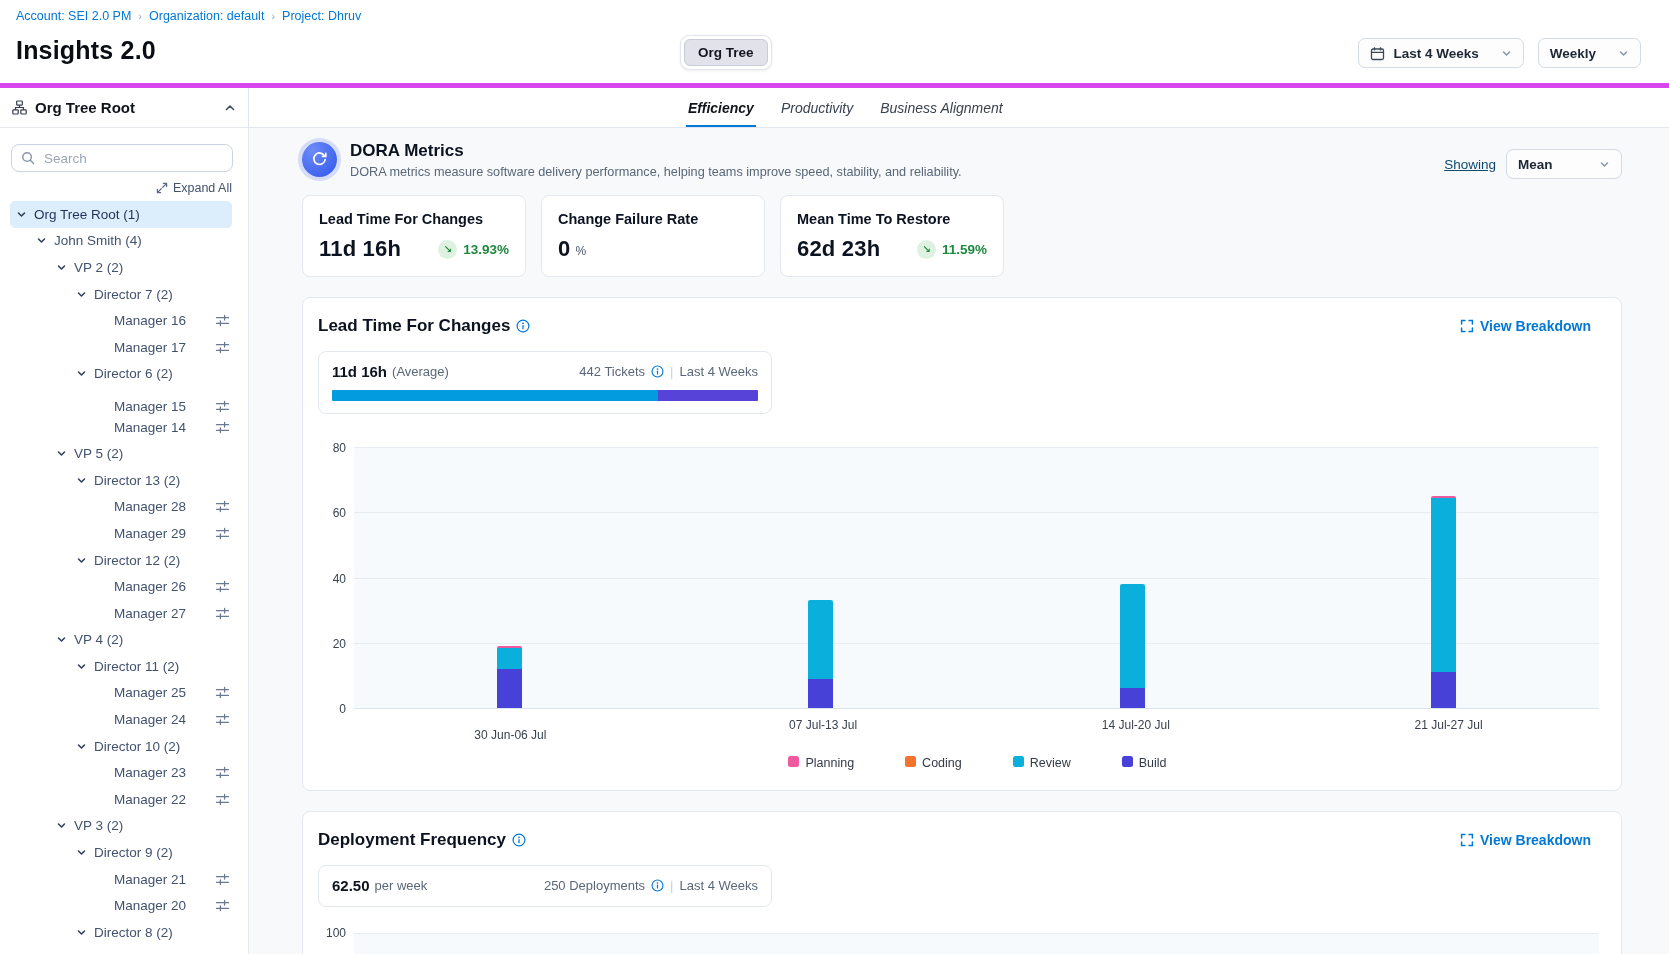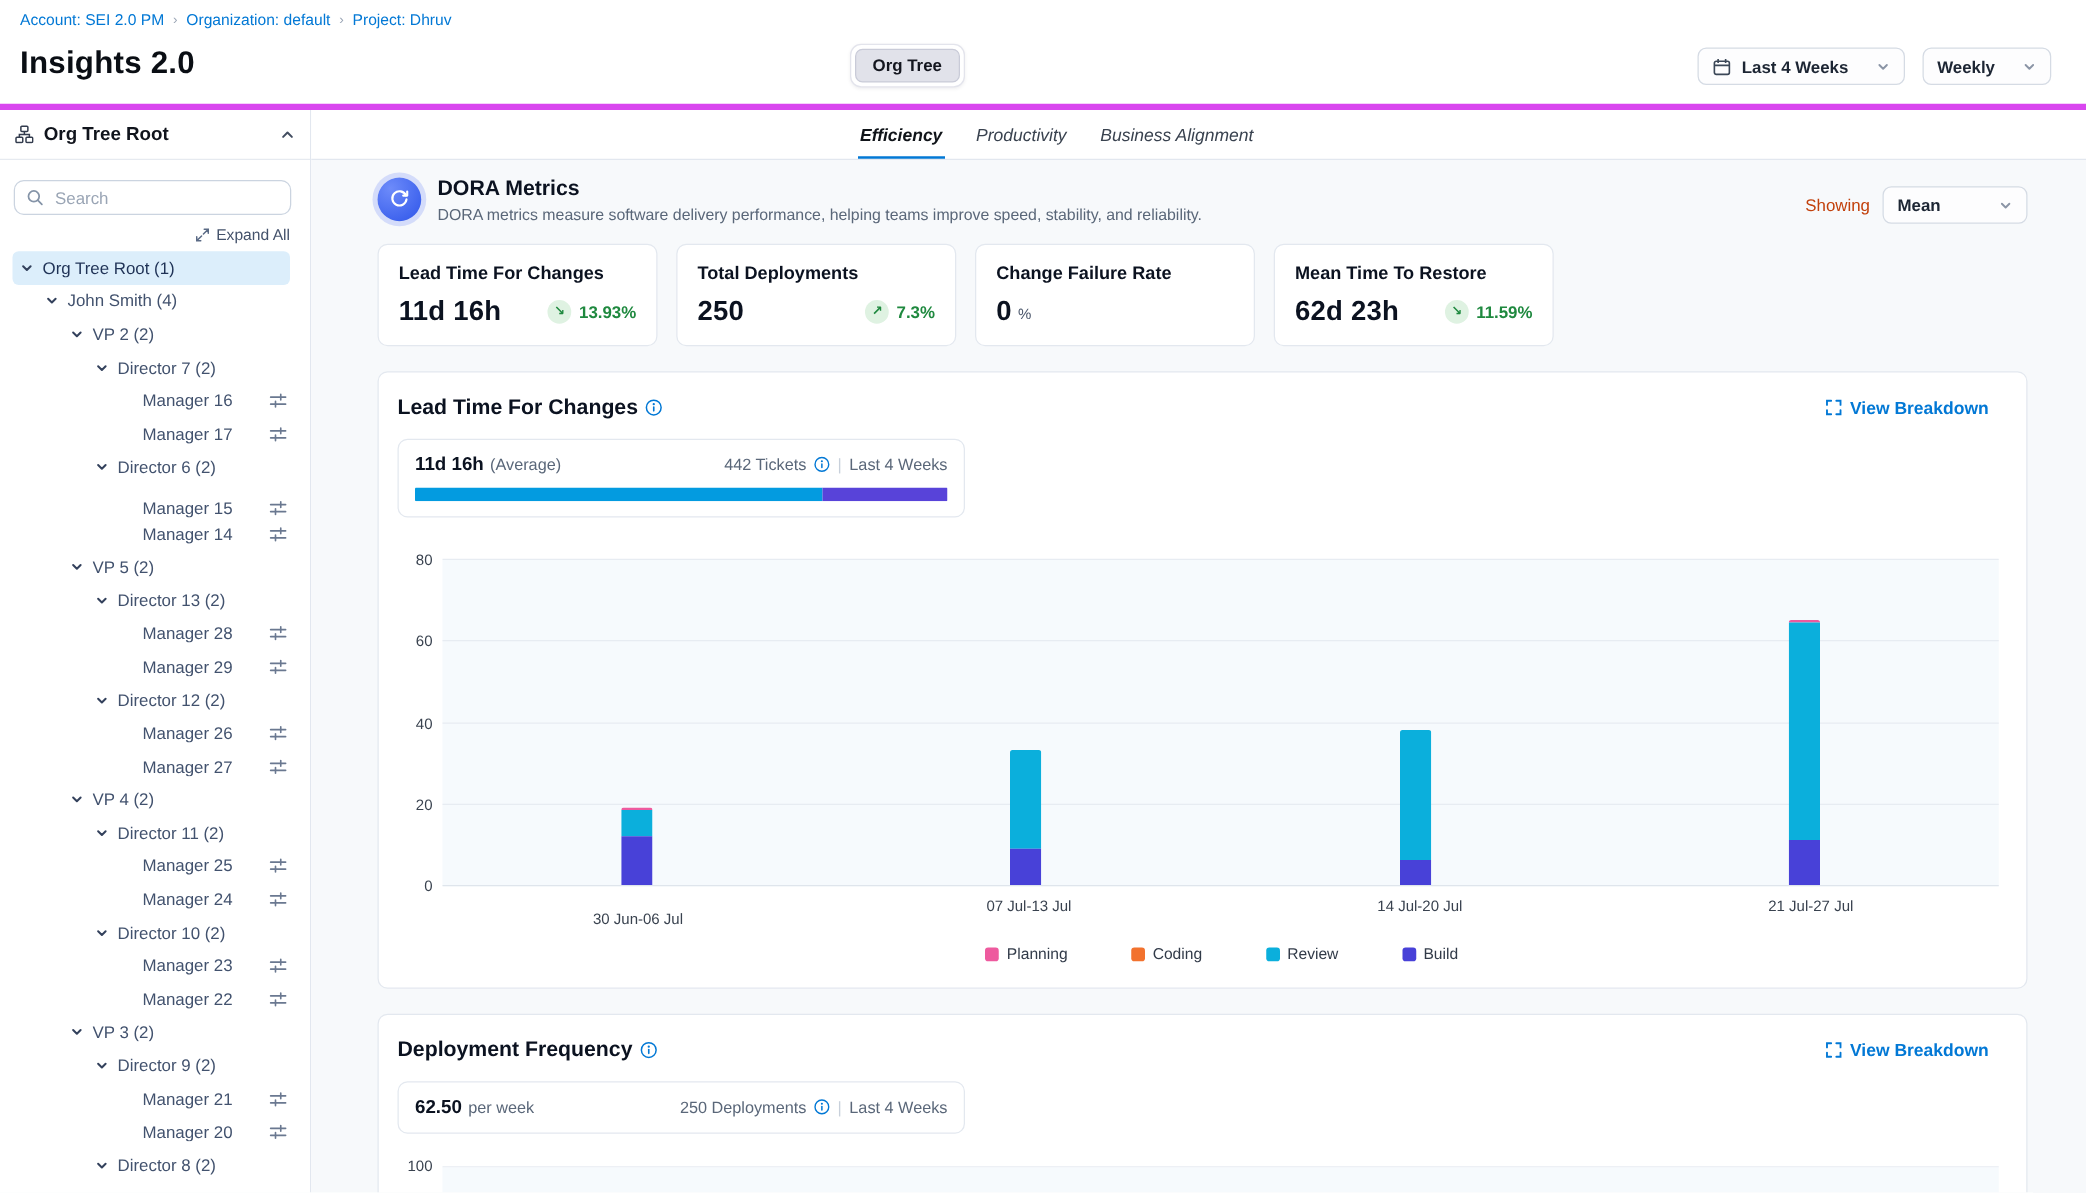--- a/index.html
+++ b/index.html
@@ -50,21 +50,21 @@
   .content{flex:1;background:#f7f9fb;overflow:hidden;padding:13px 47px 0 53px;}
 
   
   .dora-head{display:flex;align-items:flex-start;}
   .dora-icon{width:35px;height:35px;border-radius:50%;background:radial-gradient(circle at 30% 25%,#6d8bfa,#2e55e9);
     box-shadow:0 0 0 4px rgba(90,120,245,.22);display:flex;align-items:center;justify-content:center;flex:none;margin-top:1px;}
   .dora-titles{margin-left:13px;flex:1;}
   .dora-title{font-size:17px;font-weight:700;color:#0b1220;}
   .dora-sub{font-size:12.7px;color:#5a6779;margin-top:4px;}
   .showing-wrap{display:flex;align-items:center;gap:10px;margin-top:8px;}
-  .showing-label{font-size:13.5px;color:#c2410c;}
+  .showing-label{font-size:13.5px;color:#0c4a6e;text-decoration:underline;}
   .showing-select{width:116px;}
 
   
   .cards{display:flex;gap:15px;margin-top:16px;}
   .card{width:224px;height:82px;background:#fff;border:1px solid #e3e8ef;border-radius:8px;padding:15px 16px 0 16px;}
   .card-title{font-size:14.5px;font-weight:700;color:#0b1220;}
   .card-value-row{display:flex;align-items:center;margin-top:9px;}
   .card-value{font-size:22px;font-weight:700;color:#0b1220;letter-spacing:.2px;}
   .card-suffix{font-size:12px;color:#49556a;margin-left:5px;margin-top:4px;}
   .trend{margin-left:auto;display:flex;align-items:center;gap:6px;}
@@ -90,21 +90,21 @@
   
   .chart-wrap{position:relative;margin:34px 6px 0 0;height:261px;}
   .chart-plot{margin-left:36px;height:261px;position:relative;background:#f6fafd;}
   .gridline{position:absolute;left:0;right:0;height:1px;background:#e7ecf2;}
   .gridline.zero{background:#dfe5ec;}
   .ylab{position:absolute;left:0;width:28px;text-align:right;font-size:12px;color:#39424f;}
   .bar-stack{position:absolute;bottom:1px;width:25px;display:flex;flex-direction:column-reverse;border-radius:2px 2px 0 0;overflow:hidden;}
   .xlabels{position:relative;margin-left:36px;height:16px;margin-top:9px;}
   .xlab{position:absolute;transform:translateX(-50%);font-size:12px;color:#39424f;white-space:nowrap;}
   .legend{display:flex;justify-content:center;gap:19px;margin:22px 0 20px 0;}
-  .legend-item{display:flex;align-items:center;gap:6px;font-size:12.5px;color:#323b49;cursor:pointer;padding-left:32px;}
+  .legend-item{display:flex;gap:6px;font-size:12.5px;color:#323b49;cursor:pointer;padding-left:32px;}
   .legend-swatch{width:11px;height:11px;border-radius:2.5px;}
 
   
   .mini-chart{position:relative;margin:26px 6px 0 0;height:80px;}
   .mini-ylab{position:absolute;left:0;top:-7px;width:28px;text-align:right;font-size:12px;color:#39424f;}
   .mini-plot{margin-left:36px;position:relative;height:80px;}
   .mini-grid{position:absolute;left:0;right:0;top:0;height:1px;background:#e7ecf2;}
   .mini-bg{position:absolute;left:0;right:0;top:1px;height:79px;background:#f6fafd;}
   svg{display:block;}
 </style>
@@ -466,30 +466,20 @@
       </div>
 
       <div class="cards" id="cards">
           <div class="card">
             <div class="card-title">Lead Time For Changes</div>
             <div class="card-value-row">
               <span class="card-value">11d 16h</span>
               <span class="trend">
                 <span class="trend-circle">↘</span>
                 <span class="trend-val">13.93%</span>
-              </span>
-            </div>
-          </div>
-          <div class="card">
-            <div class="card-title">Total Deployments</div>
-            <div class="card-value-row">
-              <span class="card-value">250</span>
-              <span class="trend">
-                <span class="trend-circle">↗</span>
-                <span class="trend-val">7.3%</span>
               </span>
             </div>
           </div>
           <div class="card">
             <div class="card-title">Change Failure Rate</div>
             <div class="card-value-row">
               <span class="card-value">0</span>
               <span class="card-suffix">%</span>
             </div>
           </div>

